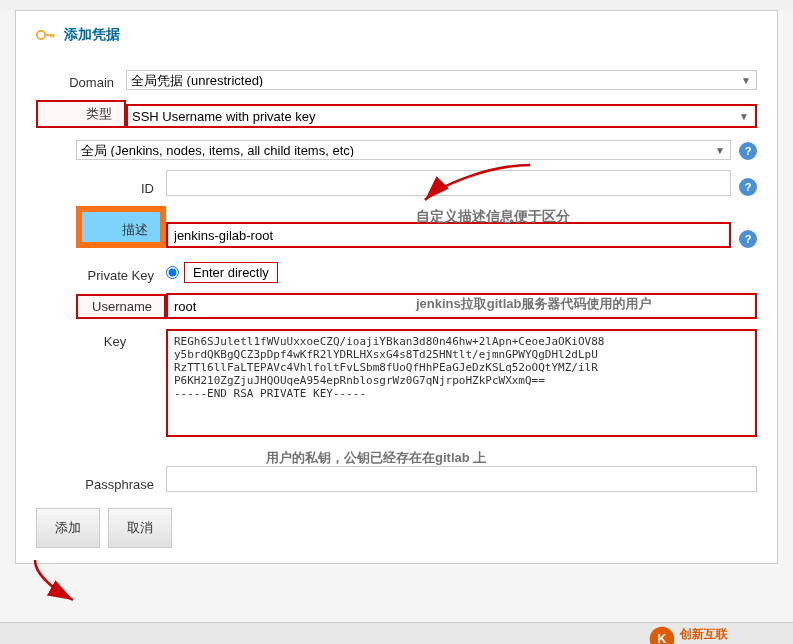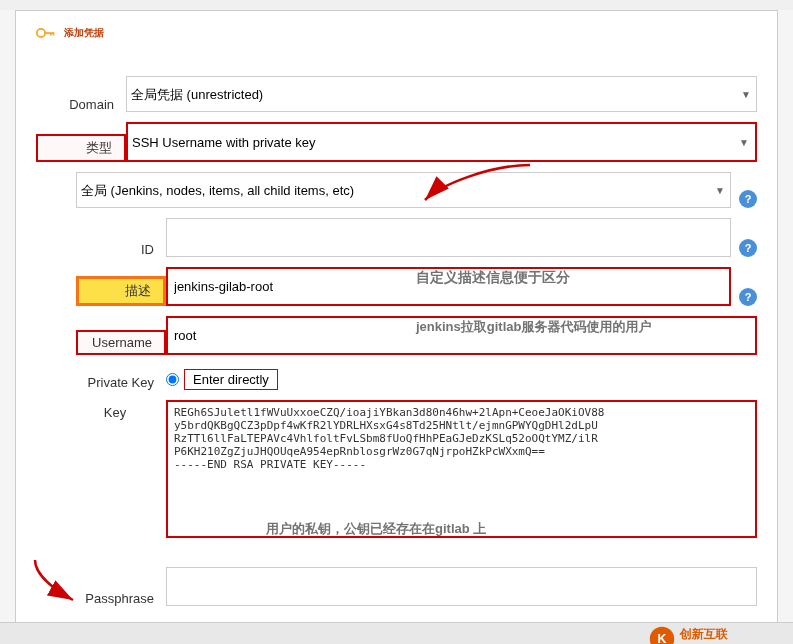--- a/index.html
+++ b/index.html
@@ -24,24 +24,24 @@
       background: #fff;
       border: 1px solid #ccc;
       margin: 10px 15px;
       padding: 15px 20px;
       position: relative;
     }
 
     .dialog-title {
       display: flex;
       align-items: center;
-      margin-bottom: 36px;
-      font-size: 10px;
+      margin-bottom: 26px;
+      font-size: 14px;
       font-weight: bold;
-      color: #c2410c;
+      color: #0369a1;
     }
 
     .key-icon {
       width: 20px;
       height: 12px;
       margin-right: 8px;
       display: inline-flex;
       align-items: center;
     }
 
@@ -62,21 +62,21 @@
       min-width: 90px;
       text-align: right;
       padding-right: 12px;
       padding-top: 5px;
       color: #333;
       font-size: 13px;
     }
 
     .form-control {
       flex: 1;
-      height: 39px;
+      height: 26px;
       border: 1px solid #ccc;
       padding: 2px 6px;
       font-size: 13px;
       background: #fff;
       outline: none;
     }
 
     .form-select {
       flex: 1;
       height: 26px;
@@ -90,21 +90,21 @@
       outline: none;
     }
 
     .select-wrapper {
       flex: 1;
       position: relative;
     }
 
     .select-wrapper select {
       width: 100%;
-      height: 36px;
+      height: 20px;
       border: 1px solid #ccc;
       padding: 2px 4px;
       font-size: 13px;
       background: #fff;
       appearance: none;
       -webkit-appearance: none;
       cursor: pointer;
       outline: none;
     }
 
@@ -165,41 +165,41 @@
       min-width: 90px;
       text-align: center;
       padding-right: 12px;
       padding-top: 5px;
       color: #333;
       font-size: 13px;
     }
 
     .key-textarea {
       flex: 1;
-      height: 138px;
+      height: 108px;
       border: 2px solid #cc0000;
       padding: 4px 6px;
       font-size: 11px;
       font-family: monospace;
       resize: none;
       background: #fff;
       outline: none;
       color: #333;
     }
 
     .button-row {
       display: flex;
       align-items: center;
       margin-top: 10px;
       padding-left: 10px;
       position: relative;
     }
 
     .btn {
-      height: 28px;
+      height: 40px;
       padding: 0 18px;
       font-size: 13px;
       border: 1px solid #ccc;
       background: linear-gradient(to bottom, #f8f8f8, #e0e0e0);
       cursor: pointer;
       margin-right: 8px;
       color: #333;
     }
 
     .bottom-bar {
@@ -284,38 +284,38 @@
       <div class="help-icon">?</div>
     </div>
 
     <div class="form-row" style="padding-left: 40px;">
       <div class="form-label">ID</div>
       <input type="text" class="form-control" value="" style="">
       <div class="help-icon">?</div>
     </div>
 
     <div class="form-row" style="padding-left: 40px; position:relative;">
-      <div class="form-label" style="border:3px solid #f97316; padding: 3px 12px 3px 4px; background:#fde047;">描述</div>
+      <div class="form-label" style="border:6px solid #f97316; padding: 9px 12px 3px 4px; background:#7dd3fc;">描述</div>
       <input type="text" class="form-control red-border" value="jenkins-gilab-root" style="">
       <div class="help-icon">?</div>
       <span class="annotation" style="left: 380px; top: 2px;">自定义描述信息便于区分</span>
-    </div>
-
-    <div class="form-row" style="padding-left: 40px; position:relative;">
-      <div class="form-label" style="border:2px solid #cc0000; padding: 3px 12px 3px 4px; background:#fff8f8;">Username</div>
-      <input type="text" class="form-control red-border" value="root" style="">
-      <span class="annotation" style="left: 380px; top: 2px; font-size: 13px;">jenkins拉取gitlab服务器代码使用的用户</span>
     </div>
 
     <div class="form-row" style="padding-left: 40px;">
       <div class="form-label">Private Key</div>
       <div class="radio-group">
         <input type="radio" name="key-type" id="enter-directly" checked="" style="">
         <label for="enter-directly" style="border: 1px solid #cc0000; padding: 2px 8px; background:#fff;">Enter directly</label>
       </div>
+    </div>
+
+    <div class="form-row" style="padding-left: 40px; position:relative;">
+      <div class="form-label" style="border:2px solid #cc0000; padding: 3px 12px 3px 4px; background:#fff8f8;">Username</div>
+      <input type="text" class="form-control red-border" value="root" style="">
+      <span class="annotation" style="left: 380px; top: 2px; font-size: 13px;">jenkins拉取gitlab服务器代码使用的用户</span>
     </div>
 
     <div class="key-textarea-wrapper" style="padding-left: 40px; position:relative;">
       <div class="key-label">Key</div>
       <textarea class="key-textarea" style="">REGh6SJuletl1fWVuUxxoeCZQ/ioajiYBkan3d80n46hw+2lApn+CeoeJaOKiOV88
 y5brdQKBgQCZ3pDpf4wKfR2lYDRLHXsxG4s8Td25HNtlt/ejmnGPWYQgDHl2dLpU
 RzTTl6llFaLTEPAVc4VhlfoltFvLSbm8fUoQfHhPEaGJeDzKSLq52oOQtYMZ/ilR
 P6KH210ZgZjuJHQOUqeA954epRnblosgrWz0G7qNjrpoHZkPcWXxmQ==
 -----END RSA PRIVATE KEY-----</textarea>
       <span class="annotation" style="left: 230px; top: 120px; font-size: 13px;">用户的私钥，公钥已经存在在gitlab 上</span>

